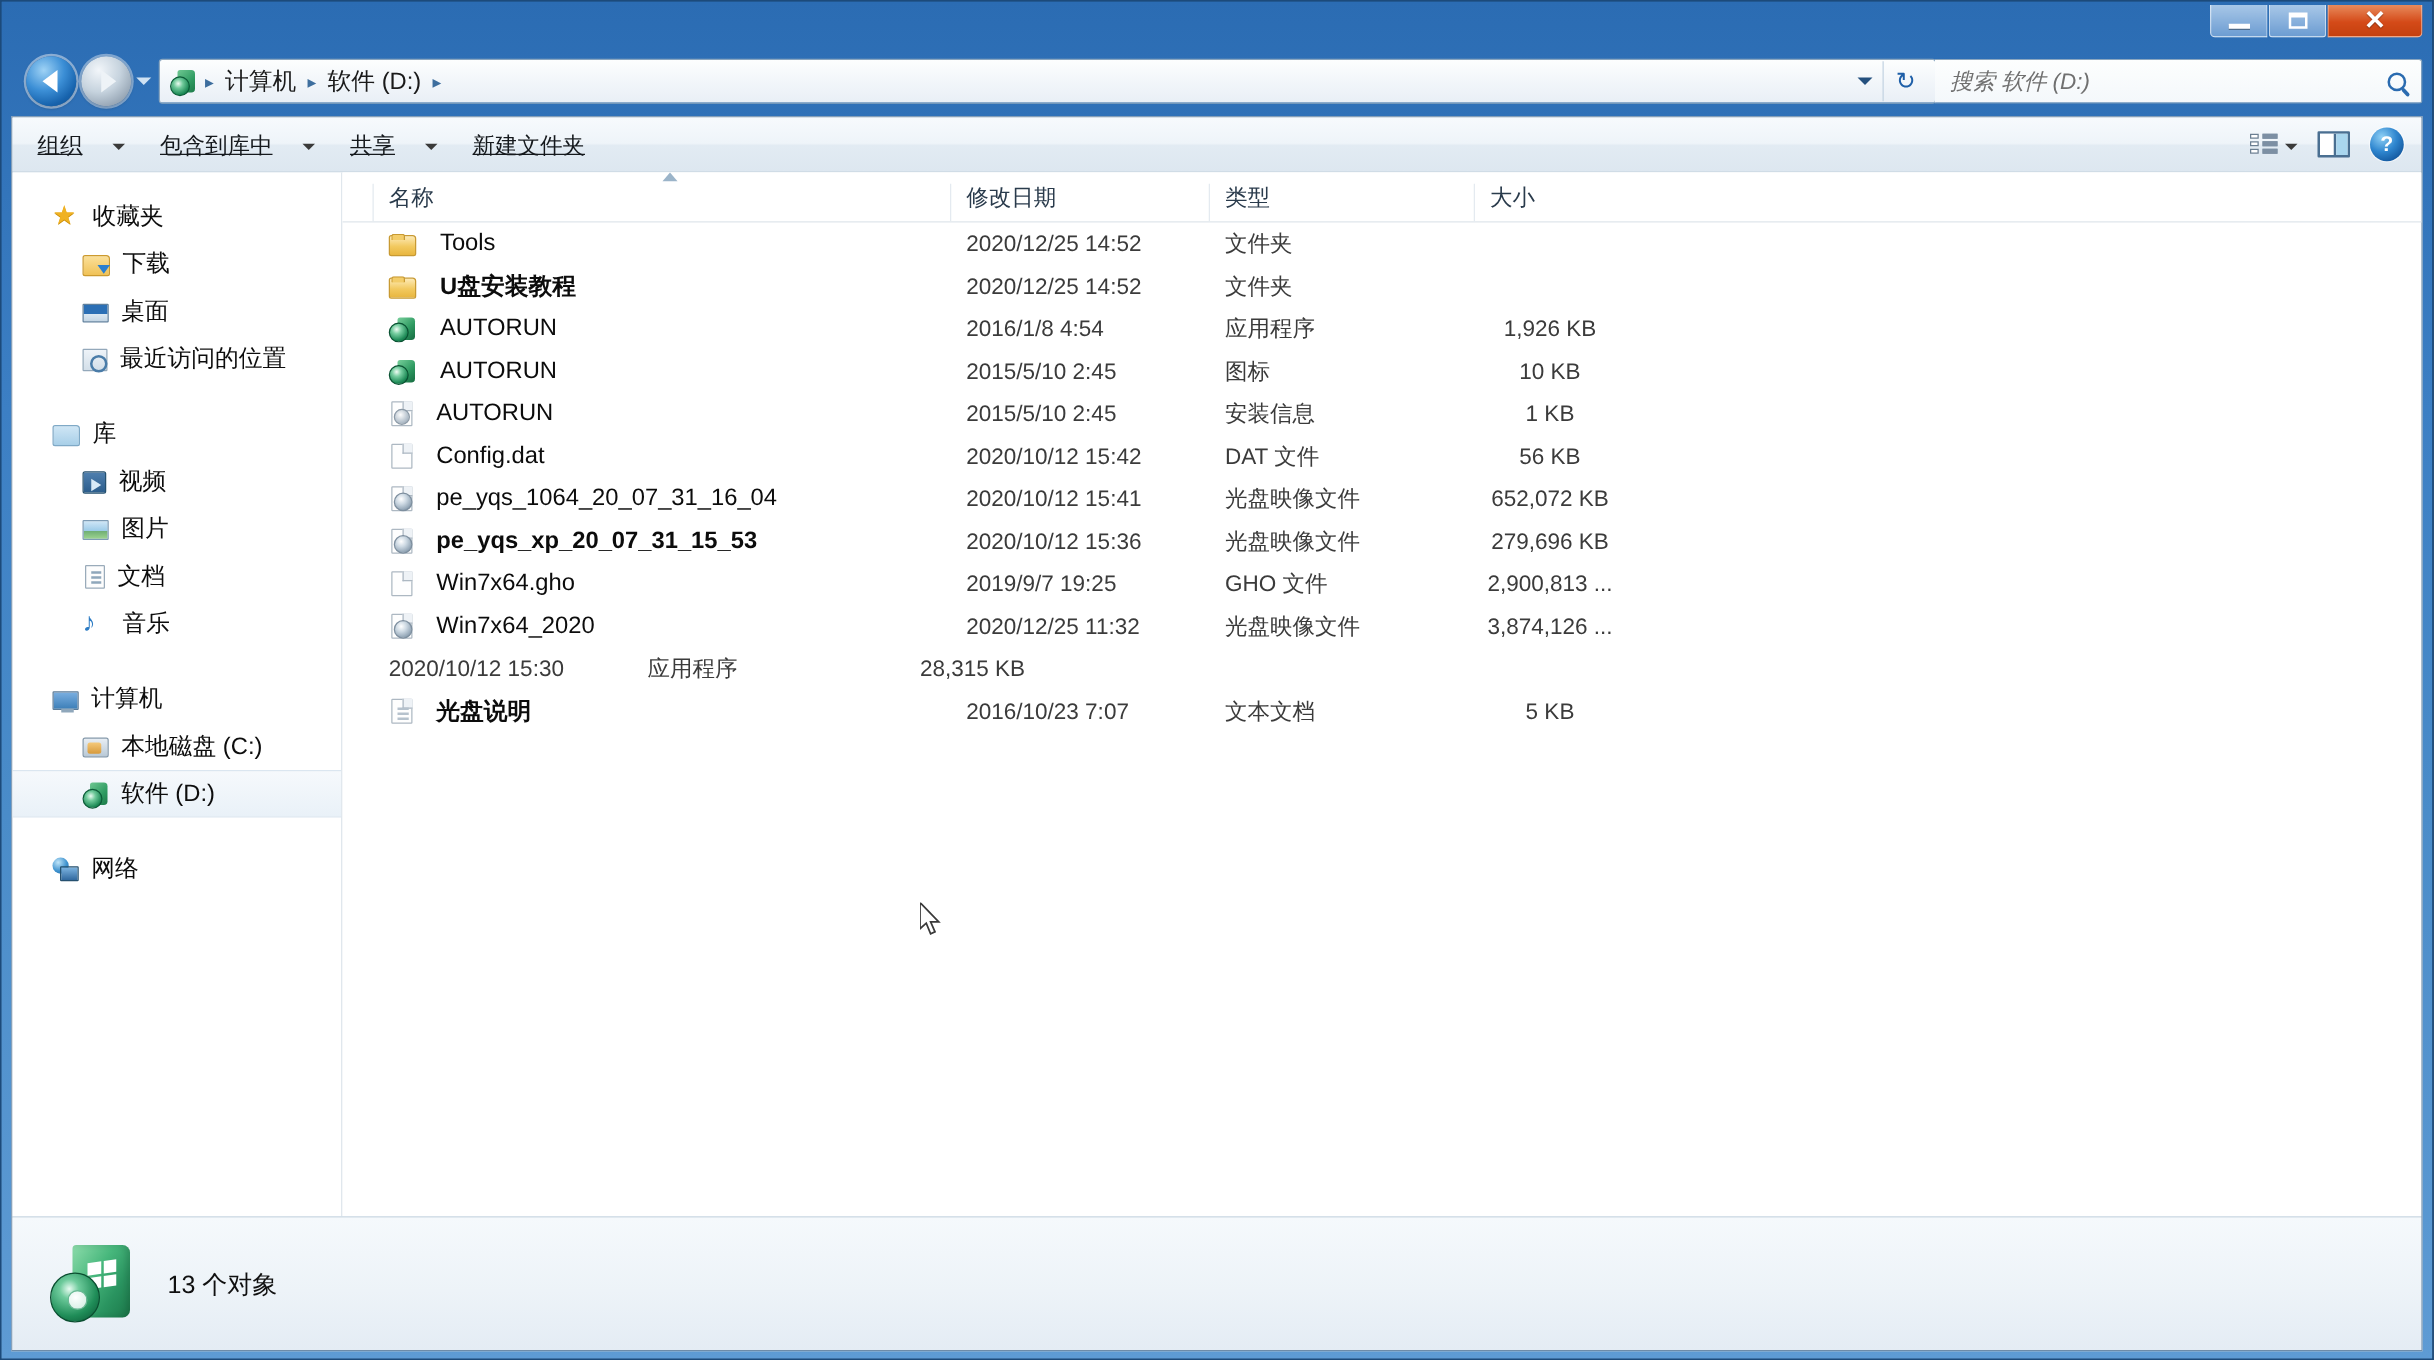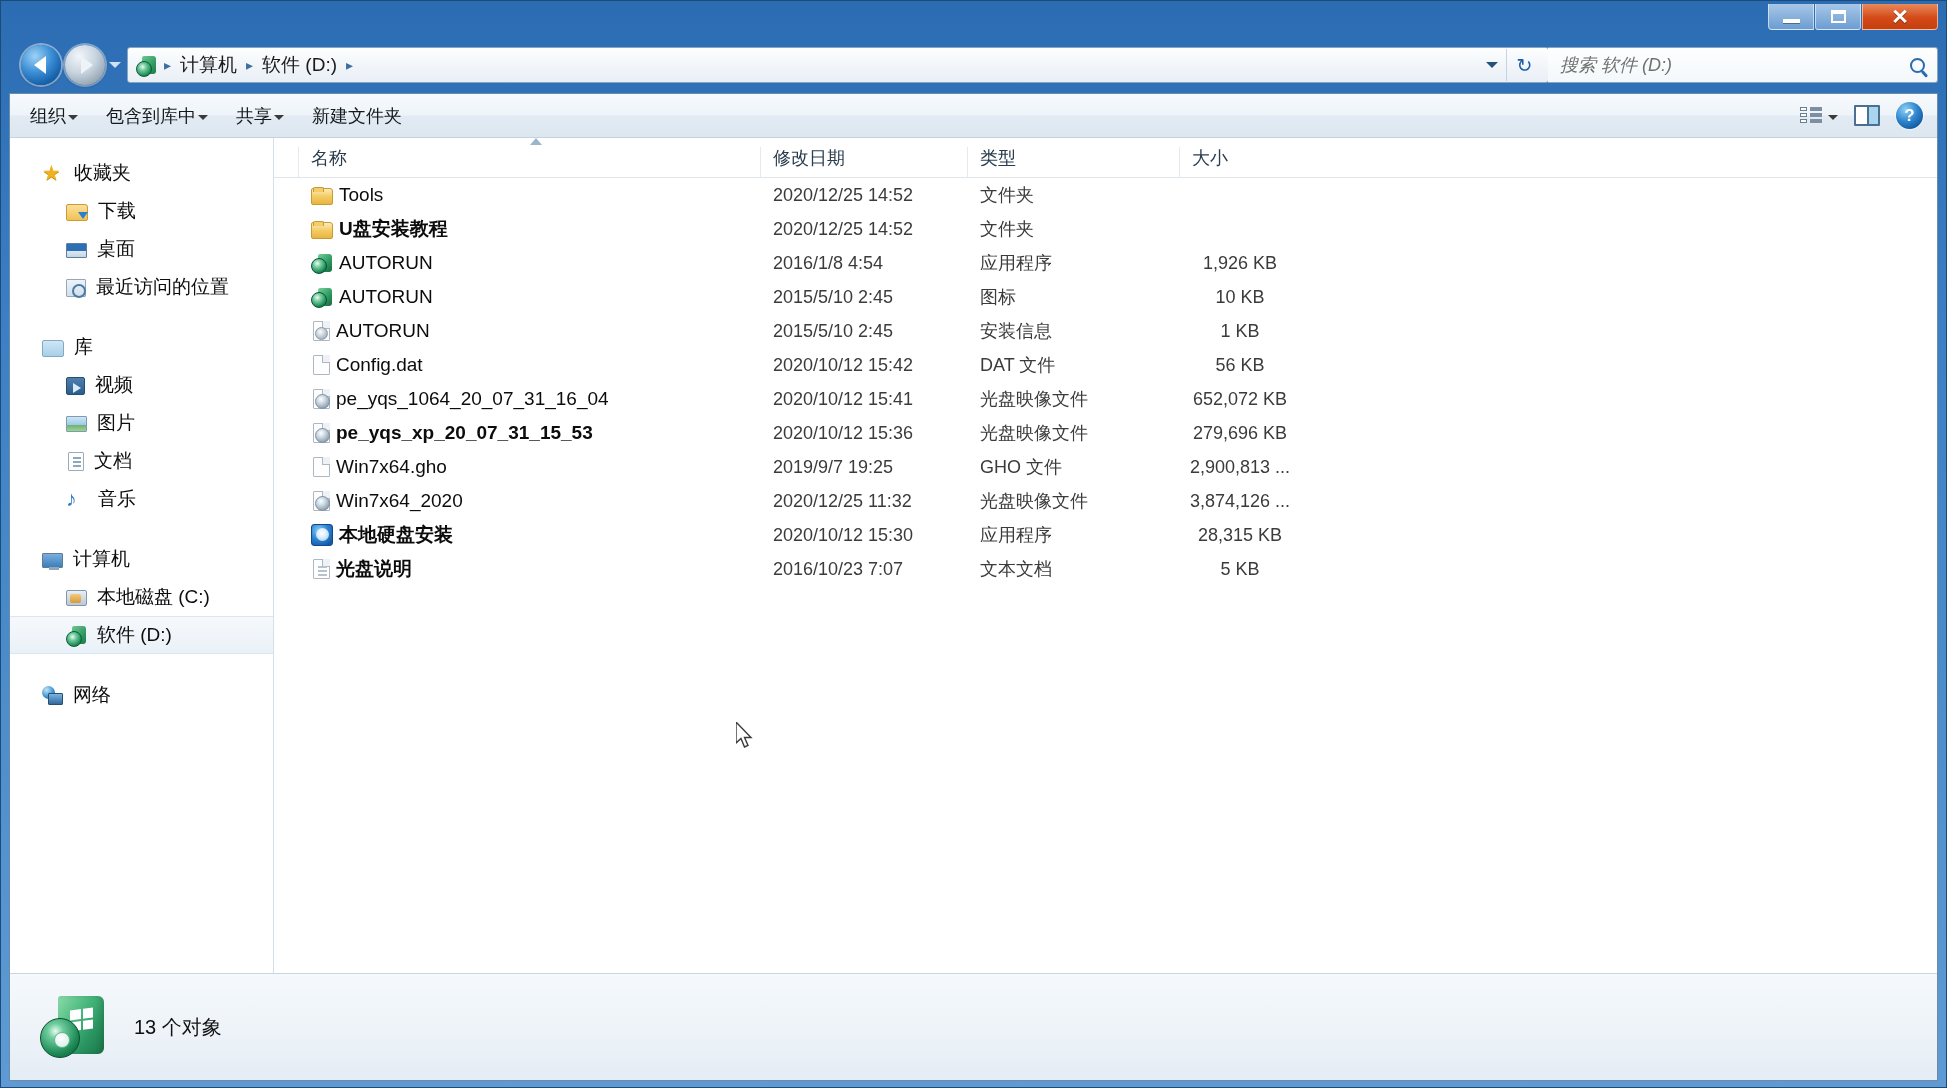--- a/index.html
+++ b/index.html
@@ -205,26 +205,27 @@
   #commandbar {
     height: 44px;
     background: linear-gradient(to bottom, #f7fafd 0%, #eef4f9 48%, #e2ebf3 52%, #dde7f0 100%);
     border-bottom: 1px solid #c3d2e0;
     display: flex;
     align-items: center;
     padding: 0 6px;
     flex: none;
   }
   .cmd-item {
-    display: flex; align-items: center; gap: 2px;
+    display: flex; align-items: center; gap: 24px;
     padding: 5px 14px;
     font-size: 18px;
     color: #15191d;
     border-radius: 3px;
     white-space: nowrap;
+    text-decoration: underline;
   }
   .cmd-caret {
     width: 0; height: 0;
     border-left: 5px solid transparent;
     border-right: 5px solid transparent;
     border-top: 5px solid #3a3a3a;
     margin-top: 3px;
   }
   .cmd-spacer { flex: 1; }
   .cmd-icon-btn {
@@ -405,21 +406,21 @@
     font-size: 19px;
     color: #0c0c0c;
     border: 1px solid transparent;
   }
   .frow.selected {
     background: linear-gradient(to bottom, #f9fcff, #eaf3fb);
     border: 1px solid #9ec8e8;
     border-radius: 2px;
   }
   .cell-name {
-    width: 462px; display: flex; align-items: center; gap: 6px;
+    width: 462px; display: flex; align-items: center; gap: 19px;
     padding-left: 12px; white-space: nowrap; overflow: hidden;
   }
   .cell-name.bold { font-weight: bold; }
   .cell-date { width: 207px; padding-left: 12px; color: #3b3b3b; font-size: 18px; }
   .cell-type { width: 212px; padding-left: 12px; color: #3b3b3b; font-size: 18px; }
   .cell-size { width: 128px; padding-right: 8px; text-align: center; color: #3b3b3b; font-size: 18px; }
 
   
   .fico { width: 22px; height: 21px; flex: none; position: relative; }
   .fi-folder {
@@ -809,24 +810,20 @@
             <div class="cell-name">
               <span class="fico fi-page fi-page-disc"></span>
               <span>Win7x64_2020</span>
             </div>
             <div class="cell-date">2020/12/25 11:32</div>
             <div class="cell-type">光盘映像文件</div>
             <div class="cell-size">3,874,126 ...</div>
           </div>
 
           <div class="frow">
-            <div class="cell-name bold">
-              <span class="fico fi-bluearrow"></span>
-              <span>本地硬盘安装</span>
-            </div>
             <div class="cell-date">2020/10/12 15:30</div>
             <div class="cell-type">应用程序</div>
             <div class="cell-size">28,315 KB</div>
           </div>
 
           <div class="frow">
             <div class="cell-name bold">
               <span class="fico fi-page fi-page-txt"></span>
               <span>光盘说明</span>
             </div>

